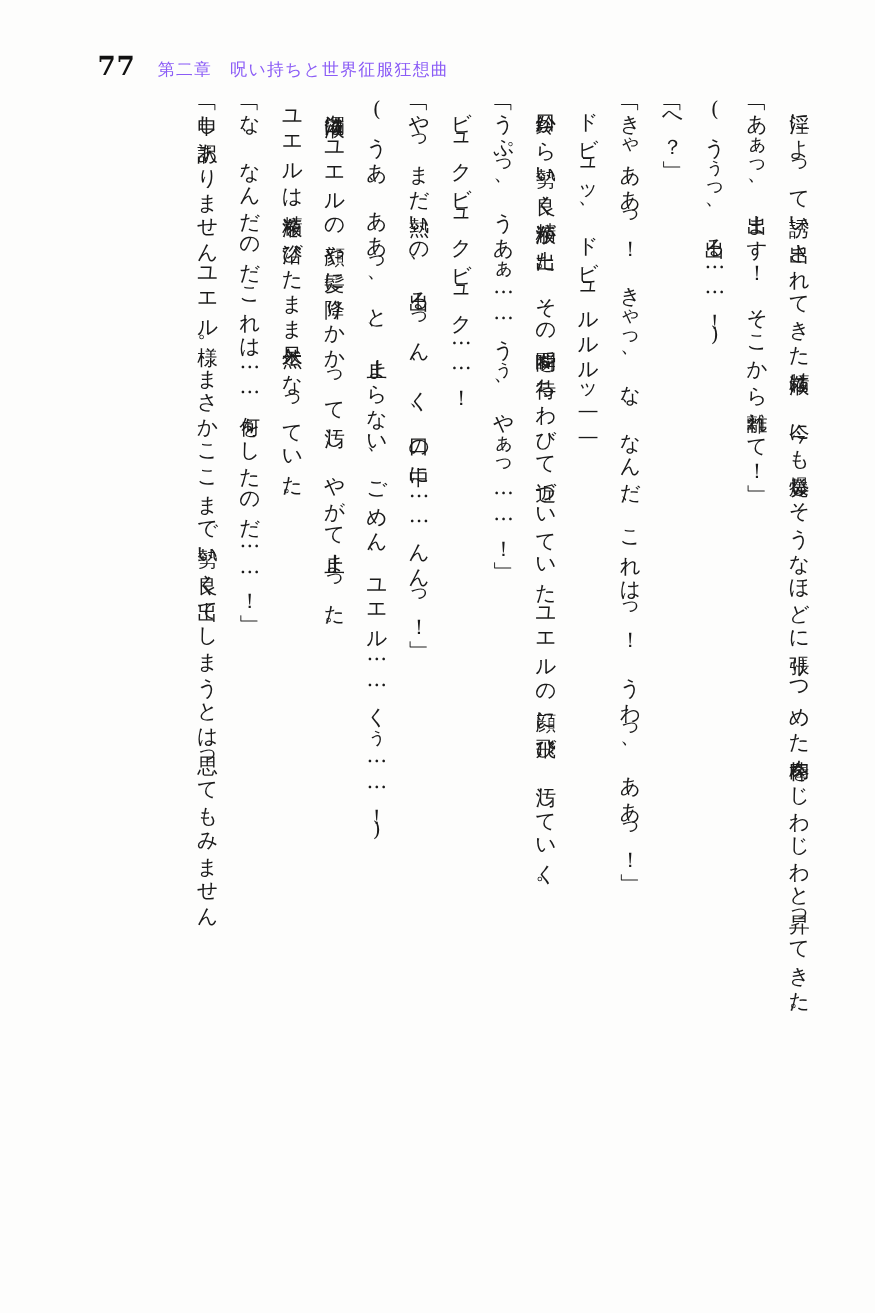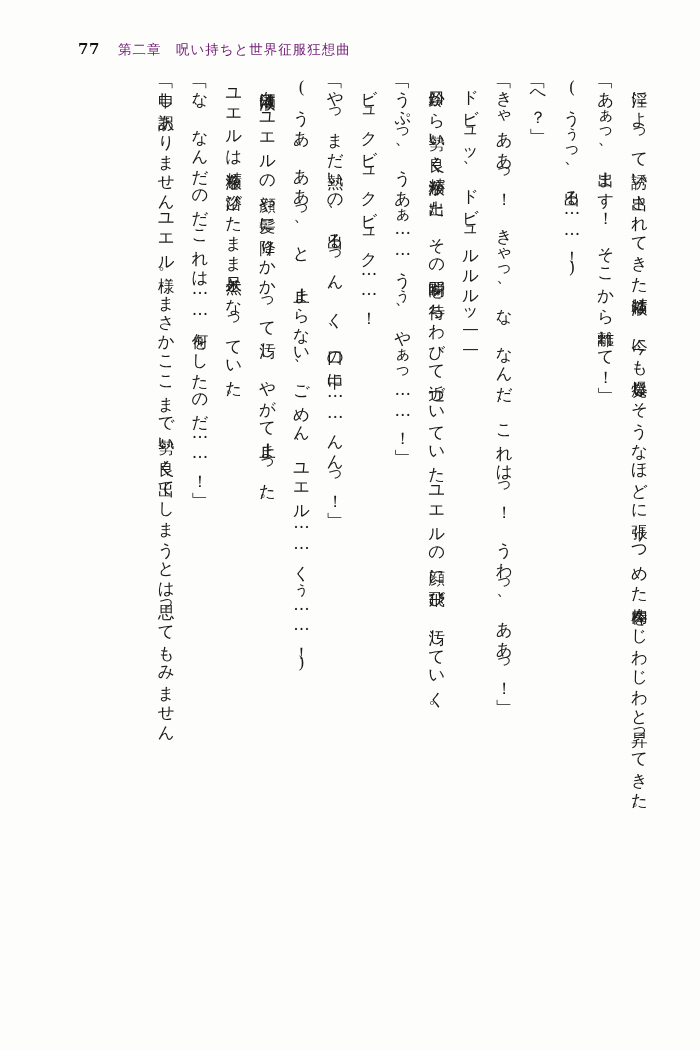--- a/index.html
+++ b/index.html
@@ -25,29 +25,29 @@
     position: absolute;
     top: 40px;
     left: 78px;
     right: 78px;
     display: flex;
     align-items: baseline;
     gap: 18px;
     font-family: "DejaVu Serif", "Liberation Serif", serif;
   }
   .folio {
-    font-size: 15px;
+    font-size: 21px;
     font-weight: bold;
     letter-spacing: 0.5px;
     color: #111;
   }
   .chapter-title {
     font-size: 13.5px;
     letter-spacing: 1px;
-    color: #701a75;
+    color: #8b5cf6;
     font-family: Liberation Mono, monospace;
   }
 
   
   .body-text {
     position: absolute;
     top: 78px;
     left: 44px;
     right: 44px;
     height: 930px;

